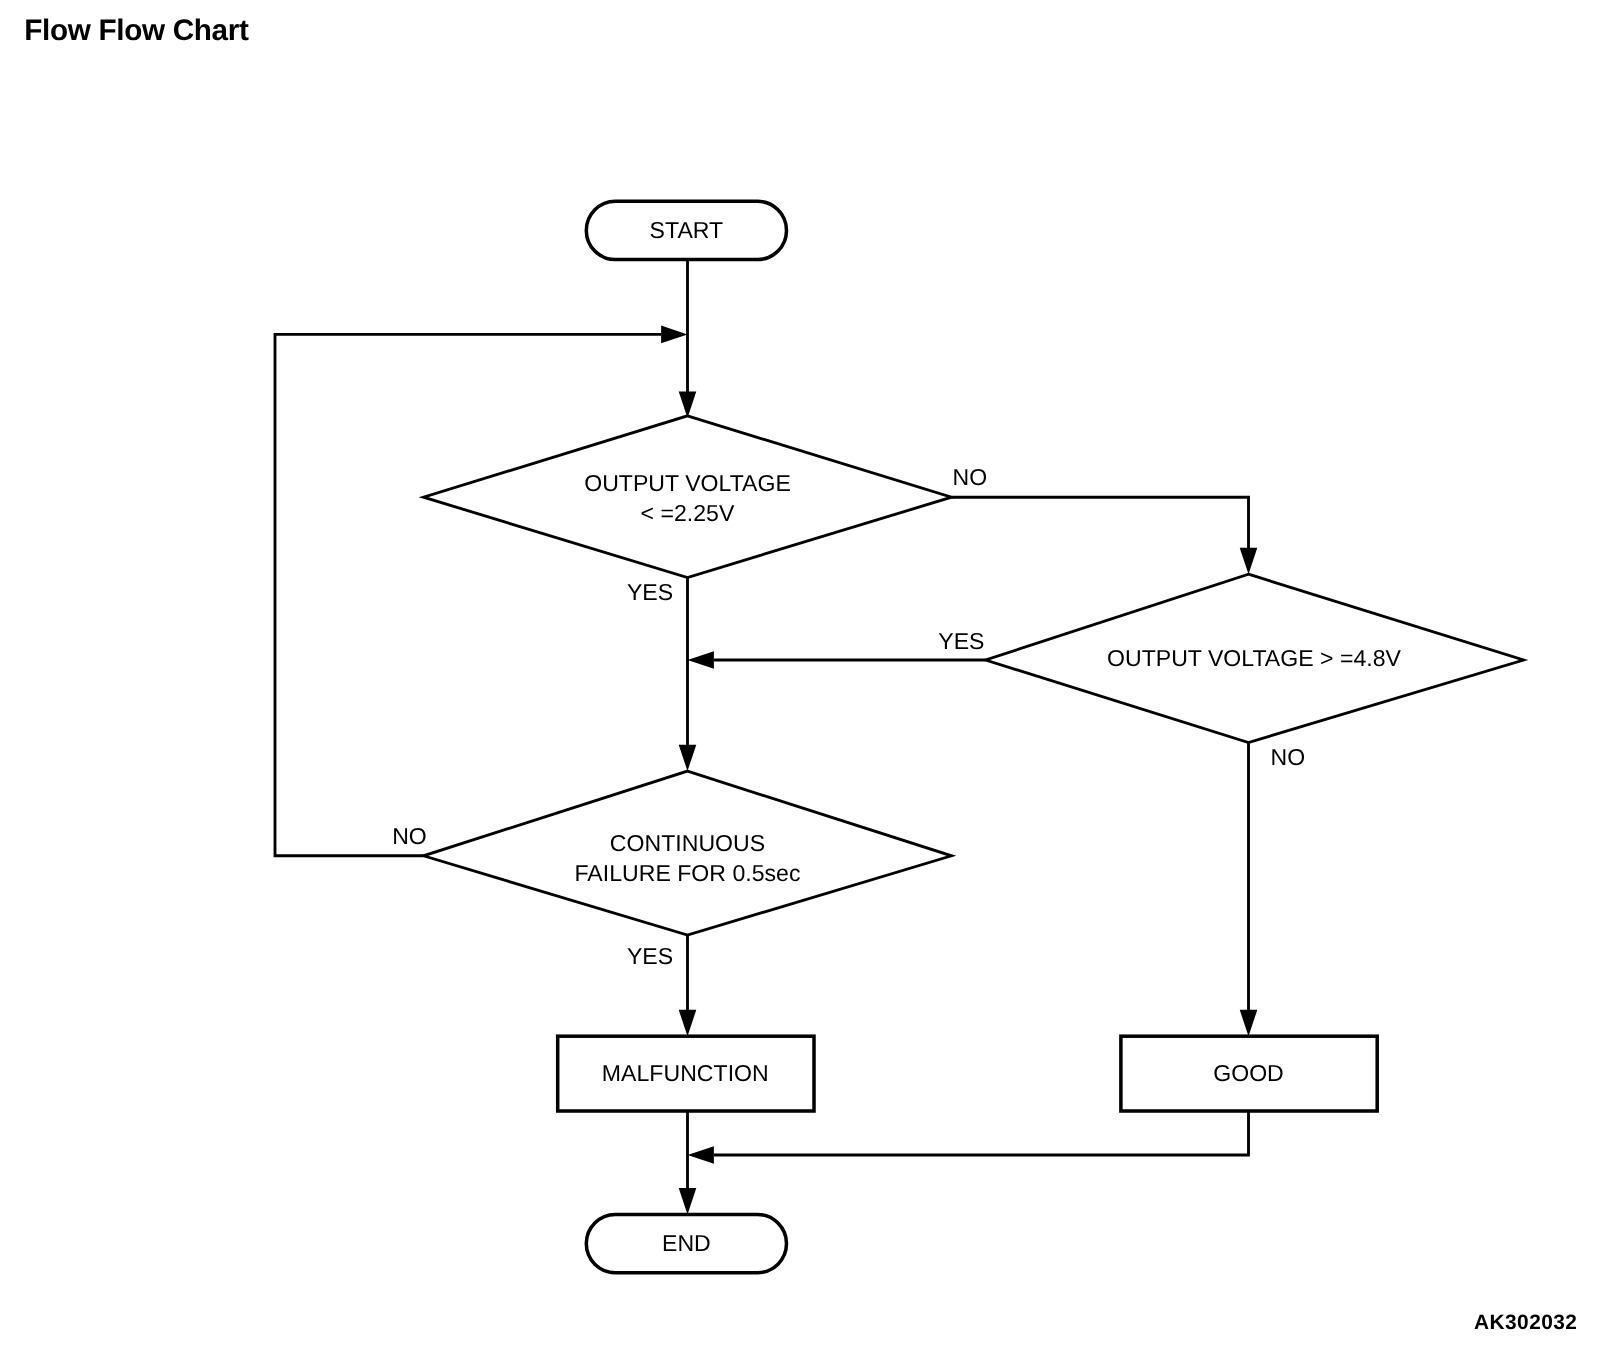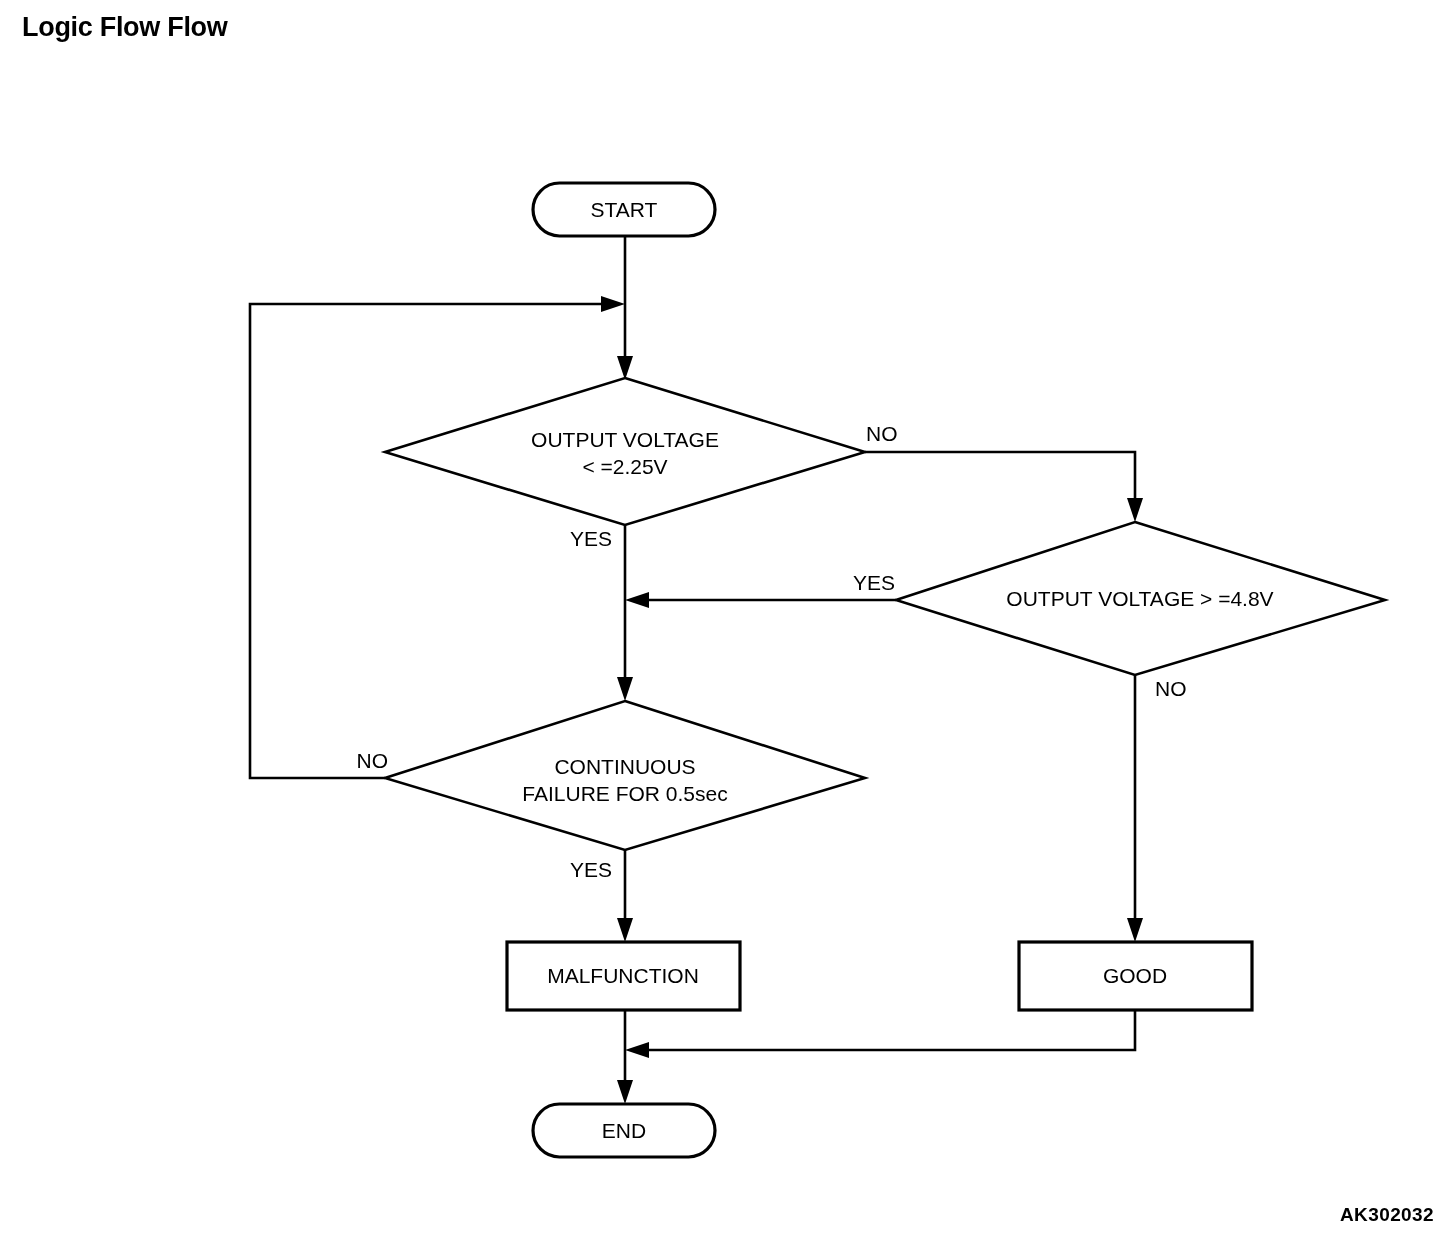--- a/index.html
+++ b/index.html
@@ -19,21 +19,21 @@
     left: 22px;
     top: 12px;
     font-size: 27px;
     font-weight: bold;
     letter-spacing: -0.3px;
     color: #000;
   }
   #watermark {
     position: absolute;
     right: 22px;
-    bottom: 8px;
+    bottom: 20px;
     font-size: 19px;
     font-weight: bold;
     letter-spacing: 0.4px;
     color: #000;
   }
   #flow-svg {
     position: absolute;
     left: 0;
     top: 0;
   }
@@ -68,21 +68,21 @@
     font-size: 21px;
     fill: #000000;
     dominant-baseline: middle;
   }
   .edge-label.anchor-end { text-anchor: end; }
   .edge-label.anchor-start { text-anchor: start; }
 </style>
 </head>
 <body>
 
-<div id="page-title">Logic Flow Flow</div>
+<div id="page-title">Flow Flow Chart</div>
 
 <svg id="flow-svg" width="1456" height="1234" viewBox="0 0 1456 1234">
 
   <g>
     <line class="conn" x1="625" y1="236" x2="625" y2="368"></line>
     <polygon class="arrow-head" points="625,380 617,356 633,356"></polygon>
   </g>
 
   <g>
     <polyline class="conn" points="385,778 250,778 250,304 601,304"></polyline>

